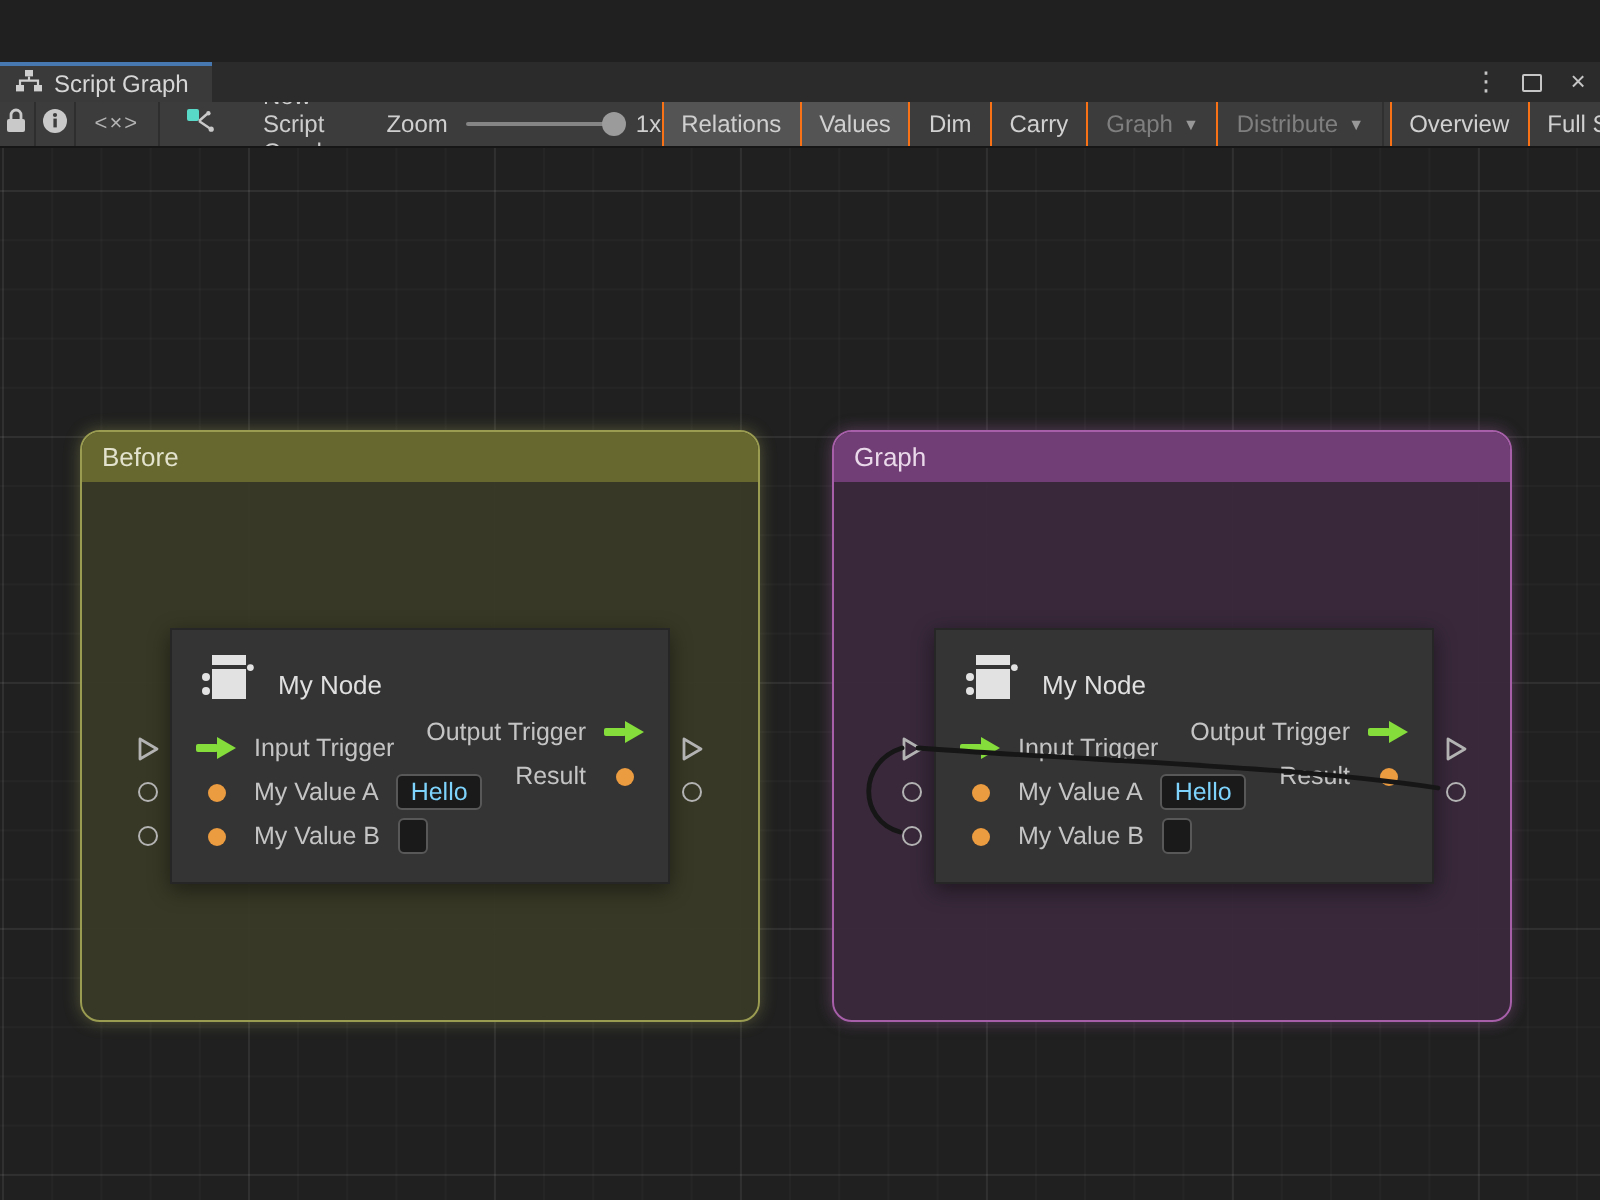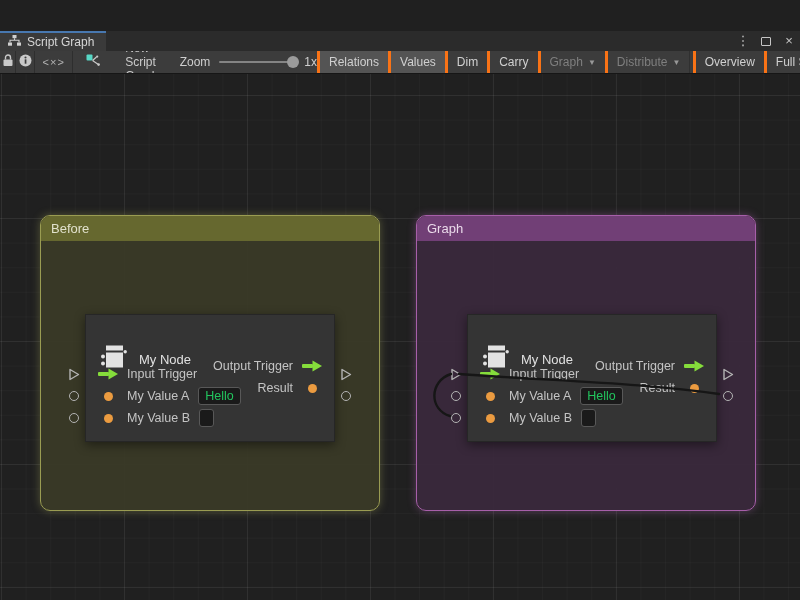--- a/index.html
+++ b/index.html
@@ -20,21 +20,21 @@
   .toolbar { height:23px; background:#3c3c3c; display:flex; align-items:stretch;
              border-bottom:1px solid #161616; font-size:12px; color:#d0d0d0; overflow:hidden; }
   .tbtn { display:flex; align-items:center; justify-content:center; border-right:1px solid #2e2e2e; }
   .tbtn-lock { width:27px; } .tbtn-info { width:31px; } .tbtn-code { width:63px; color:#b4b4b4; font-size:11px; letter-spacing:1px; }
   .graph-label { display:flex; align-items:center; gap:24px; padding:0 14px 0 13px; color:#cccccc; }
   .zoom-ctl { display:flex; align-items:center; gap:9px; color:#cfcfcf; }
   .zoom-track { position:relative; width:76px; height:2px; background:#858585; border-radius:1px; }
   .zoom-handle { position:absolute; right:-4px; top:-5px; width:12px; height:12px; border-radius:50%; background:#9b9b9b; }
   .tb-spacer { flex:1; }
   .toggle { display:flex; align-items:center; justify-content:center; padding:0 9px;
-            border-left:3px solid #f97316; white-space:nowrap; }
+            border-left:1px solid #f97316; white-space:nowrap; }
   .toggle.active { background:#545454; }
   .toggle.disabled { color:#7f7f7f; }
   .toggle .arrow { font-size:8px; margin-left:5px; color:#989898; }
   .toggle-gap { width:5px; border-left:1px solid #303030; }
   .toggle.clip { overflow:hidden; justify-content:flex-start; padding-right:0; }
 
   
   .canvas { position:relative; width:800px; height:557px; background-color:#202020;
     background-image:
       linear-gradient(rgba(255,255,255,0.05) 1px, transparent 1px),
@@ -51,32 +51,32 @@
   .group-after  { left:416px; top:141px; background:rgba(57,40,60,0.94);
                   border:1px solid #a75fa9; box-shadow:0 0 8px rgba(178,104,182,0.4); }
   .group-header { position:absolute; left:0; top:0; right:0; height:25px; line-height:25px;
                   border-radius:9px 9px 0 0; padding-left:10px; font-size:13px; }
   .group-before .group-header { background:#66682f; color:#e2e2cd; }
   .group-after  .group-header { background:#713f76; color:#ead9ea; }
 
   
   .node { position:absolute; width:250px; height:128px; background:#343434;
           border:1px solid #262626; box-shadow:0 3px 10px rgba(0,0,0,0.45); z-index:3; }
-  .node-header { position:absolute; left:13px; top:11px; display:flex; align-items:center; gap:10px;margin-top:18px; }
+  .node-header { position:absolute; left:13px; top:11px; display:flex; align-items:center; gap:10px; }
   .node-title { font-size:13px; color:#e0e0e0; }
   .rows-left  { position:absolute; left:10px;  top:48px;text-align:center; }
   .rows-right { position:absolute; right:10px; top:40px; }
   .prow { height:22px; display:flex; align-items:center; gap:7px; }
   .rows-right .prow { justify-content:flex-end; }
   .glyph { width:24px; display:flex; align-items:center; justify-content:center; }
   .plabel { font-size:12.5px; color:#c4c4c4; white-space:nowrap; }
   .dot { width:9px; height:9px; border-radius:50%; background:#eb9b40; }
   .field { display:inline-block; height:18px; line-height:17px; min-width:13px;
            background:#1a1a1a; border:1px solid #585858; border-radius:3px;
-           color:#22c55e; font-size:12.5px; padding:0 6px; margin-left:2px; }
+           color:#7dd3fc; font-size:12.5px; padding:0 6px; margin-left:2px; }
   .field-empty { padding:0; width:15px; }
   .ext { position:absolute; width:14px; height:14px; display:flex; align-items:center; justify-content:center; }
   .ext-circle { width:10px; height:10px; border:1.5px solid #b3b3b3; border-radius:50%; }
   .ext.l { left:-19px; } .ext.r { right:-19px; }
   .ext.row1 { top:52px; } .ext.row2 { top:74px; } .ext.row3 { top:96px; }
 
   .wires { position:absolute; left:0; top:0; z-index:6; pointer-events:none; }
   .wires path { fill:none; stroke:#161616; stroke-width:2.4px; stroke-linecap:round; }
 </style>
 </head>

